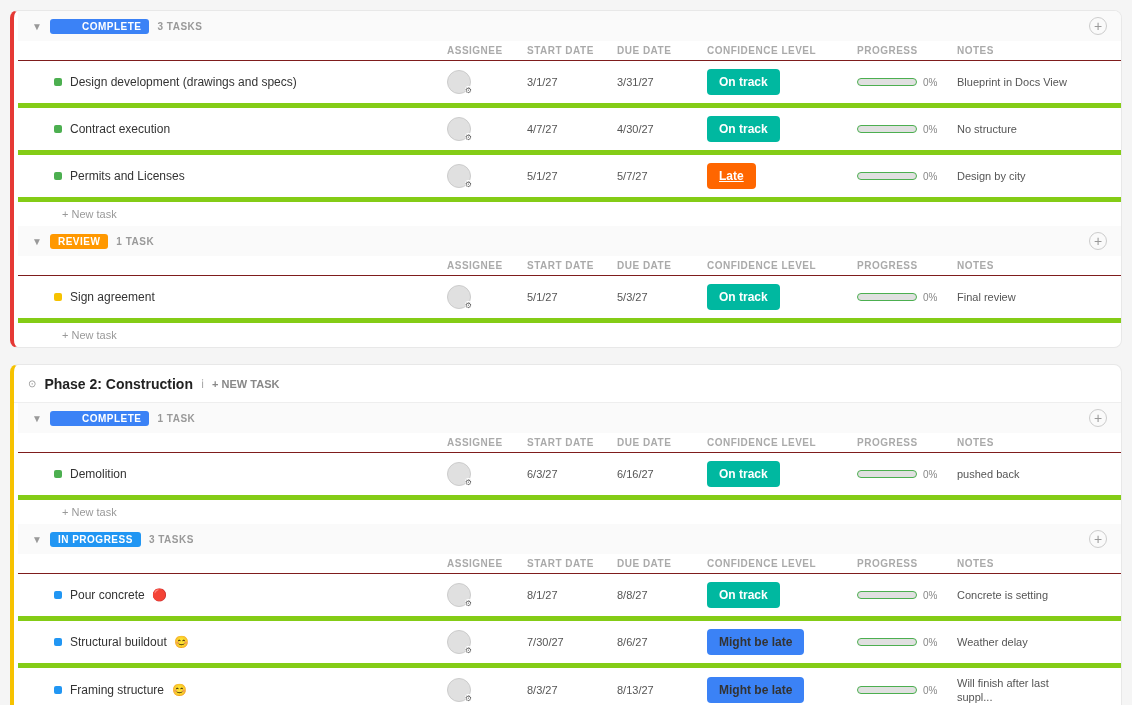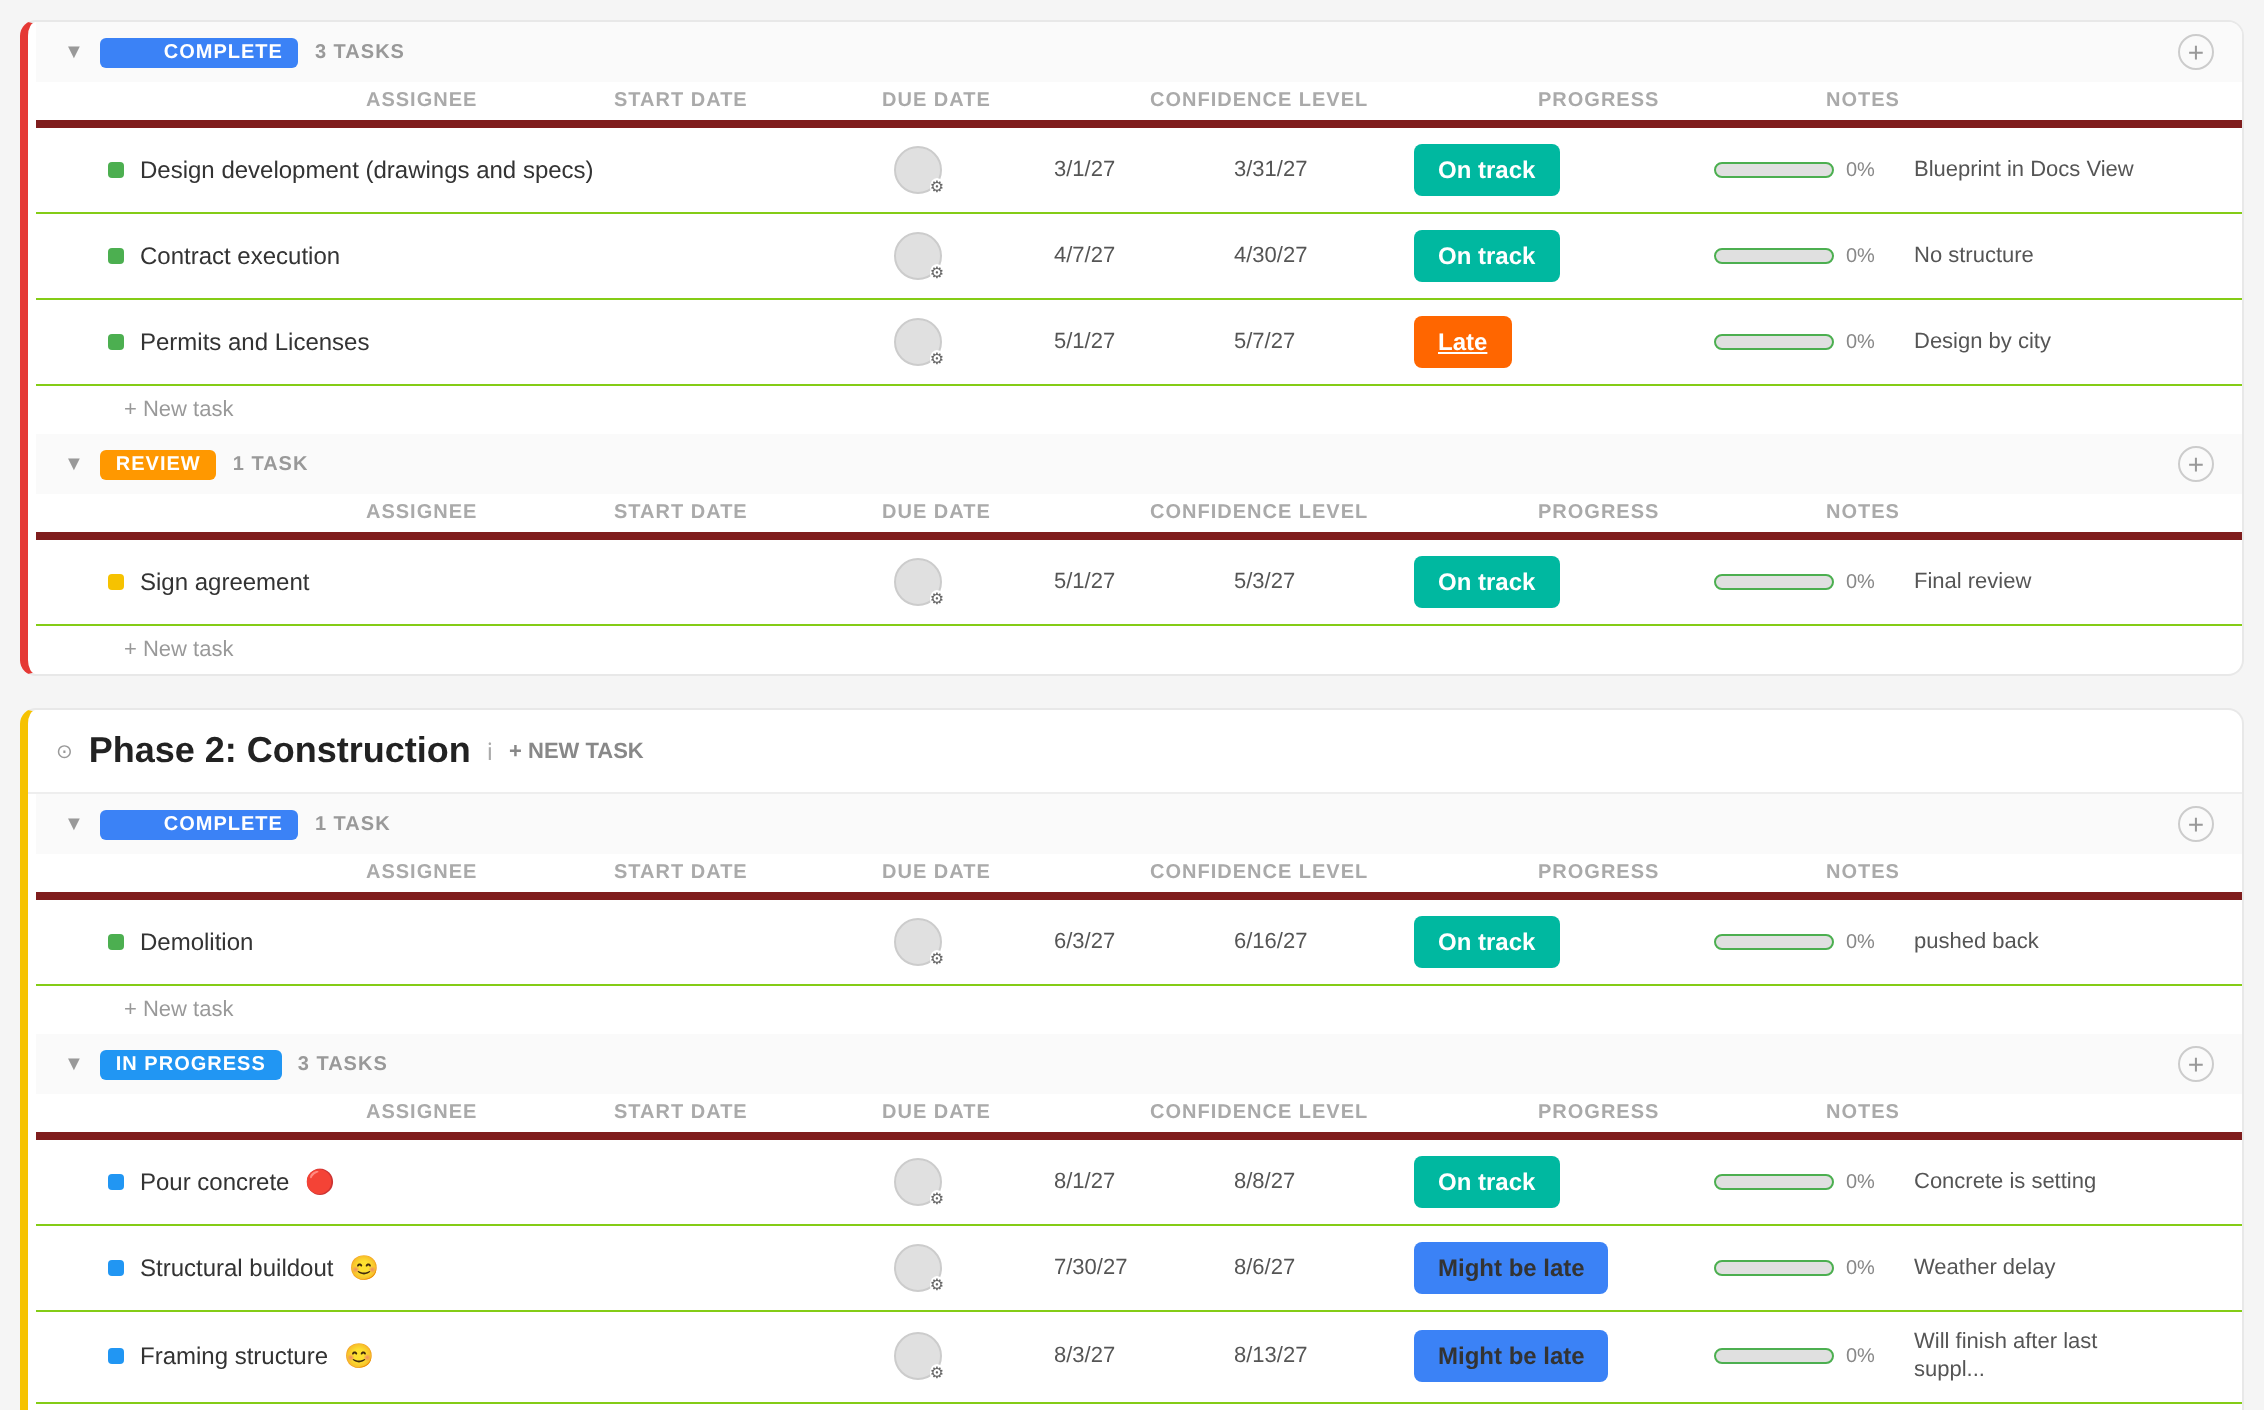--- a/index.html
+++ b/index.html
@@ -18,21 +18,21 @@
       overflow: hidden;
     }
     .phase-header {
       display: flex;
       align-items: center;
       padding: 10px 14px;
       border-bottom: 1px solid #eee;
       gap: 8px;
     }
     .phase-title {
-      font-size: 18px;
+      font-size: 14px;
       font-weight: 700;
       color: #222;
     }
     .phase-info-icon {
       color: #aaa;
       font-size: 12px;
     }
     .new-task-phase {
       color: #888;
       font-size: 11px;
@@ -69,36 +69,35 @@
     .task-count {
       font-size: 10px;
       color: #999;
       font-weight: 600;
       letter-spacing: 0.5px;
     }
     .col-headers {
       display: grid;
       grid-template-columns: 1fr 80px 90px 90px 150px 100px 120px 30px;
       padding: 4px 14px 4px 36px;
-      border-bottom: 4px solid #7f1d1d;
-      gap: 44px;
+      border-bottom: 1px solid #7f1d1d;
     }
     .col-header {
       font-size: 10px;
       font-weight: 700;
       color: #aaa;
       text-transform: uppercase;
       letter-spacing: 0.5px;
     }
     .task-row {
       display: grid;
       grid-template-columns: 1fr 80px 90px 90px 150px 100px 120px 30px;
       padding: 8px 14px 8px 36px;
       align-items: center;
-      border-bottom: 1px solid #84cc16;
+      border-bottom: 5px solid #84cc16;
     }
     .task-name {
       display: flex;
       align-items: center;
       gap: 8px;
       font-size: 12px;
       color: #333;
     }
     .task-dot {
       width: 8px;

